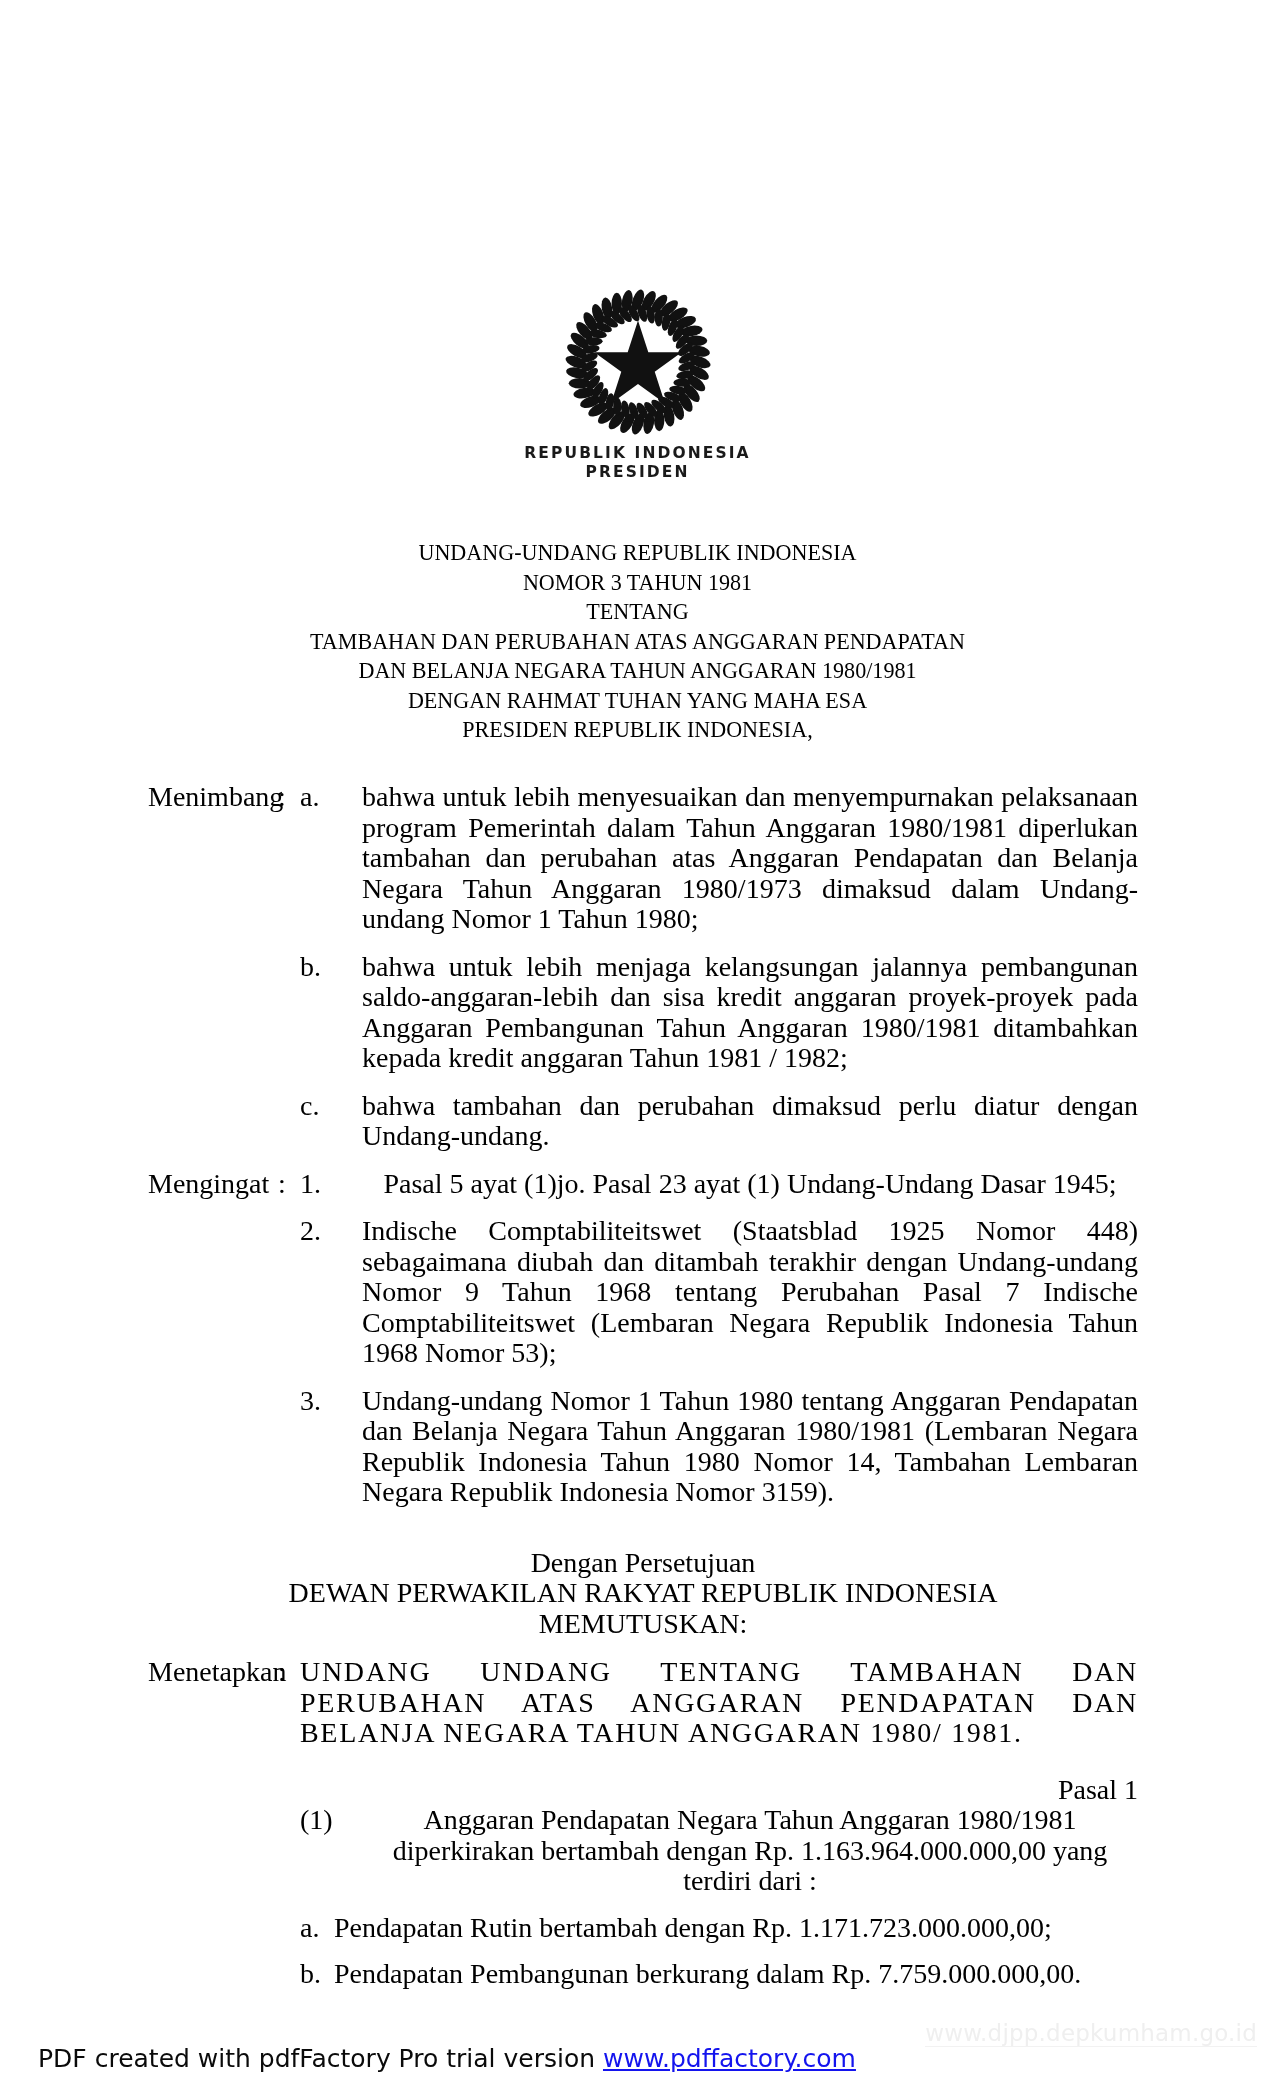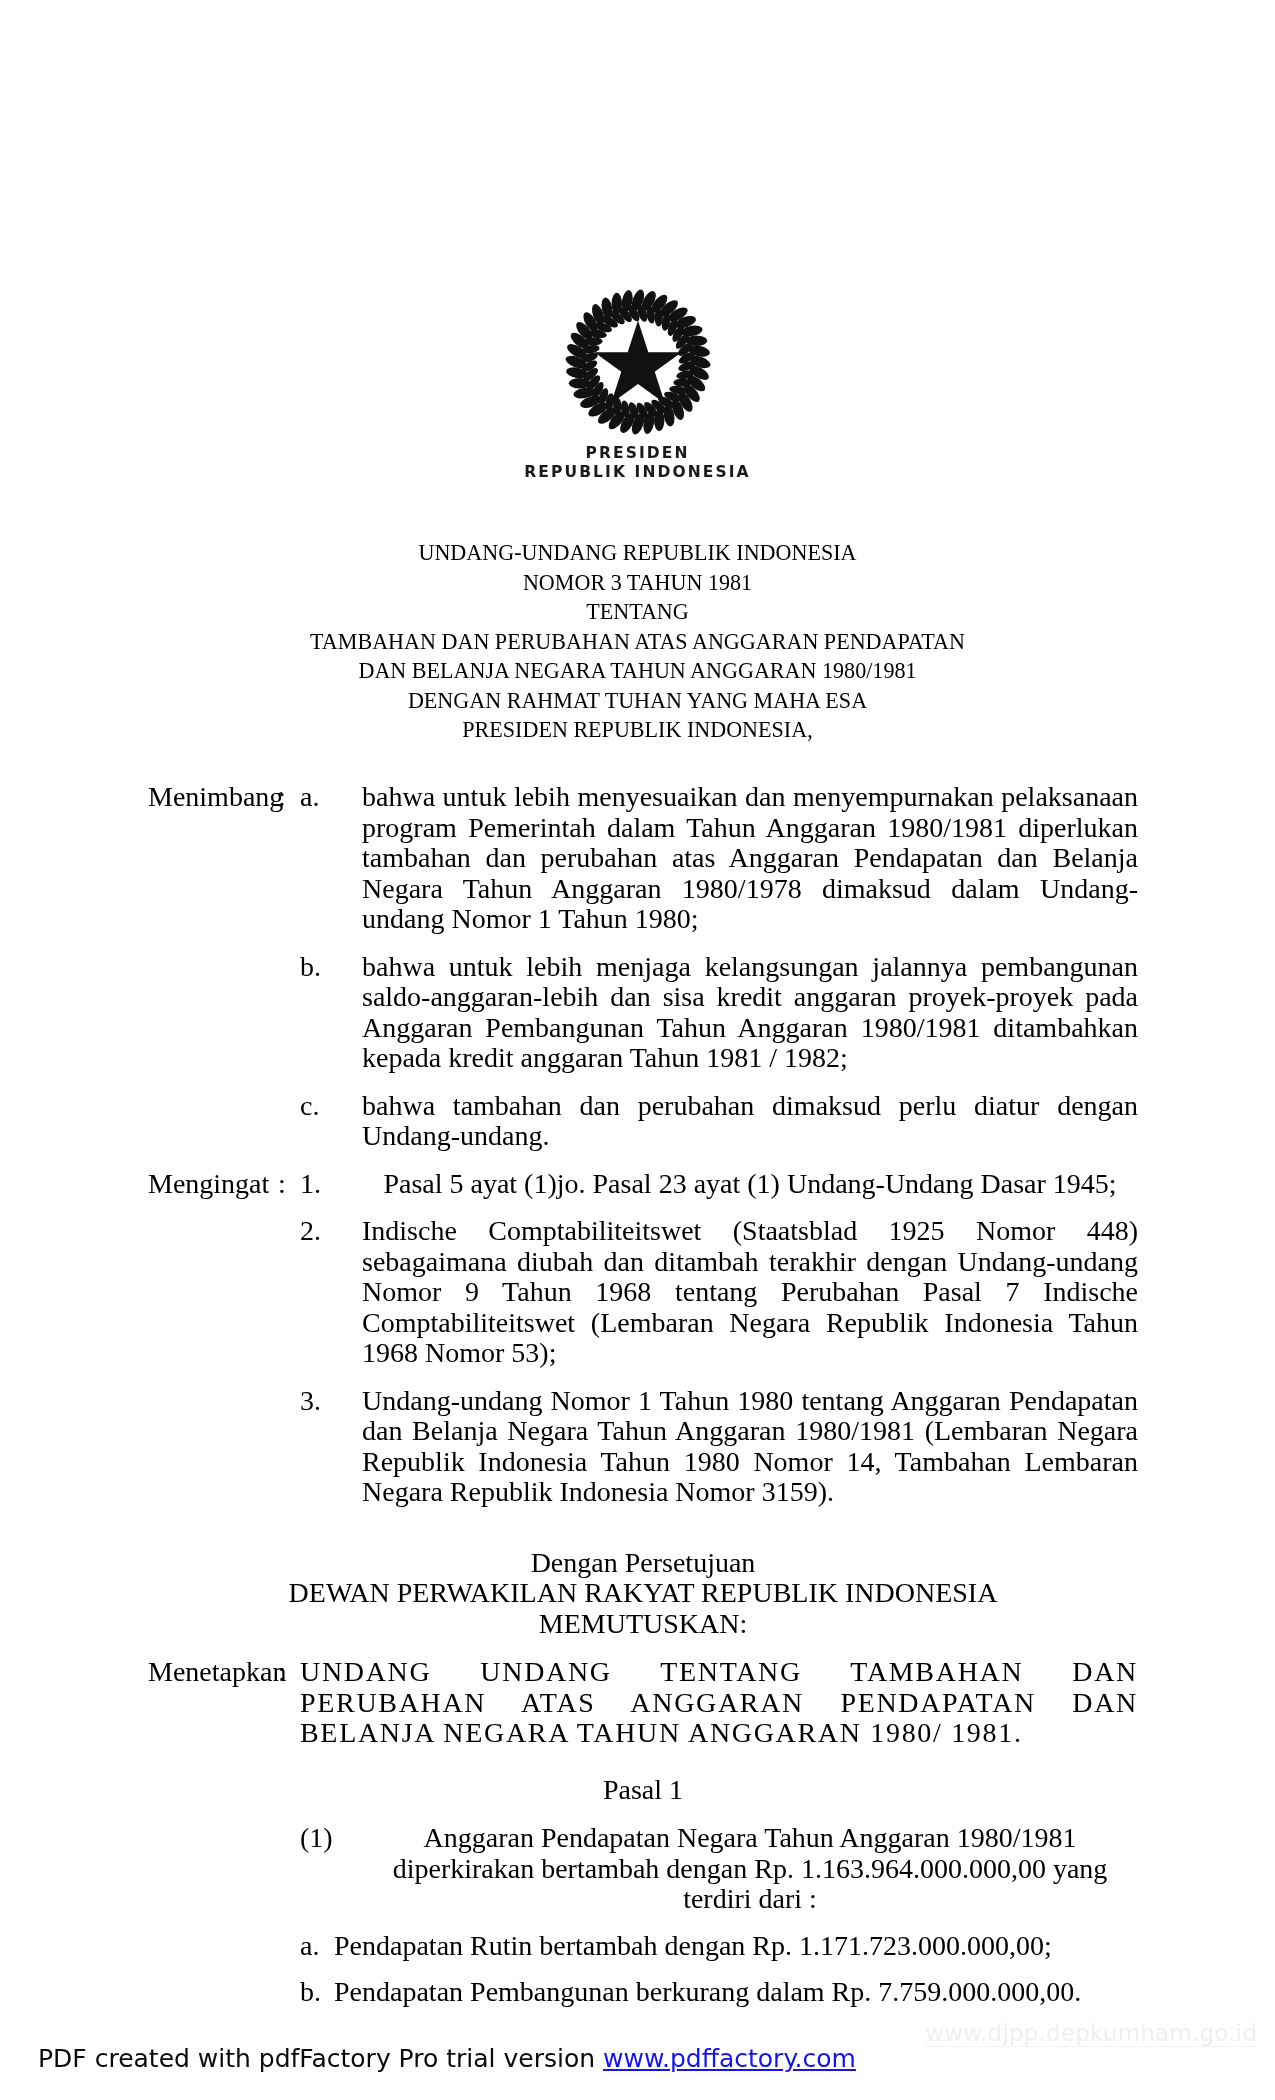--- a/index.html
+++ b/index.html
@@ -92,23 +92,22 @@
   .indent-sub { margin-left: 152px; }
 
   .center-line {
     text-align: center;
     display: block;
     white-space: nowrap;
   }
   .center-group { margin-top: 40px; margin-bottom: 18px; }
   .wide { letter-spacing: 0.06em; }
   .pasal-head {
-    text-align: center;
+    text-align: right;
     margin-top: 26px;
-    margin-bottom: 18px;
   }
 
   
   .sublist { margin-top: 16px; }
   .sub-row { display: flex; margin-bottom: 16px; }
   .sub-mark { width: 34px; flex: 0 0 34px; }
   .sub-txt { flex: 1 1 auto; white-space: nowrap; }
 
   
   .wm-right {
@@ -388,42 +387,42 @@
             <circle cx="0" cy="4" r="3.2"></circle>
             <rect x="4" y="1" width="9" height="2.4" rx="1"></rect>
             <rect x="-13" y="1" width="9" height="2.4" rx="1"></rect>
           </g>
 
           <path d="M 80,30 L 92.9,69.7 L 134.6,69.7 L 100.9,94.3 L 113.7,134 L 80,109.4 L 46.3,134 L 59.1,94.3 L 25.4,69.7 L 67.1,69.7 Z" transform="translate(0,-6) scale(0.80) translate(20,18)"></path>
         </g>
       </svg>
     </div>
     <div class="emblem-caption">
+      <div>REPUBLIK  INDONESIA</div>
       <div>PRESIDEN</div>
-      <div>REPUBLIK  INDONESIA</div>
     </div>
   </div>
 
   <div class="title-block">
     <span class="tl">UNDANG-UNDANG REPUBLIK INDONESIA</span>
     <span class="tl">NOMOR 3 TAHUN 1981</span>
     <span class="tl">TENTANG</span>
     <span class="tl">TAMBAHAN DAN PERUBAHAN ATAS ANGGARAN PENDAPATAN</span>
     <span class="tl">DAN BELANJA NEGARA TAHUN ANGGARAN 1980/1981</span>
     <span class="tl">DENGAN RAHMAT TUHAN YANG MAHA ESA</span>
     <span class="tl">PRESIDEN REPUBLIK INDONESIA,</span>
   </div>
 
   <div class="body-area">
 
     <div class="blk">
       <span class="lbl">Menimbang</span>
       <span class="colon">:</span>
       <span class="mark">a.</span>
-      <span class="txt">bahwa untuk lebih menyesuaikan dan menyempurnakan pelaksanaan program Pemerintah dalam Tahun Anggaran 1980/1981 diperlukan tambahan dan perubahan atas Anggaran Pendapatan dan Belanja Negara Tahun Anggaran 1980/1978 dimaksud dalam Undang-undang Nomor 1 Tahun 1980;</span>
+      <span class="txt">bahwa untuk lebih menyesuaikan dan menyempurnakan pelaksanaan program Pemerintah dalam Tahun Anggaran 1980/1981 diperlukan tambahan dan perubahan atas Anggaran Pendapatan dan Belanja Negara Tahun Anggaran 1980/1973 dimaksud dalam Undang-undang Nomor 1 Tahun 1980;</span>
     </div>
 
     <div class="blk">
       <span class="lbl"></span>
       <span class="colon"></span>
       <span class="mark">b.</span>
       <span class="txt">bahwa untuk lebih menjaga kelangsungan jalannya pembangunan saldo-anggaran-lebih dan sisa kredit anggaran proyek-proyek pada Anggaran Pembangunan Tahun Anggaran 1980/1981 ditambahkan kepada kredit anggaran Tahun 1981 / 1982;</span>
     </div>
 
     <div class="blk">

